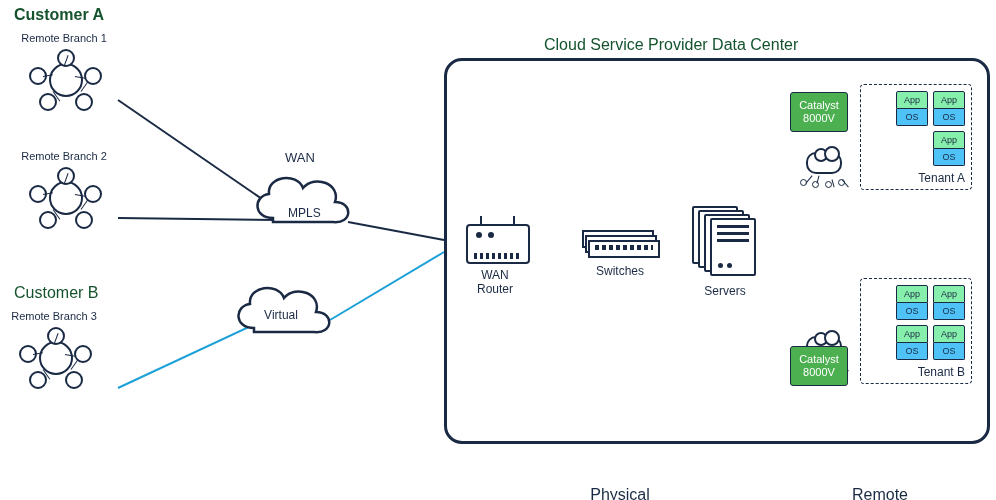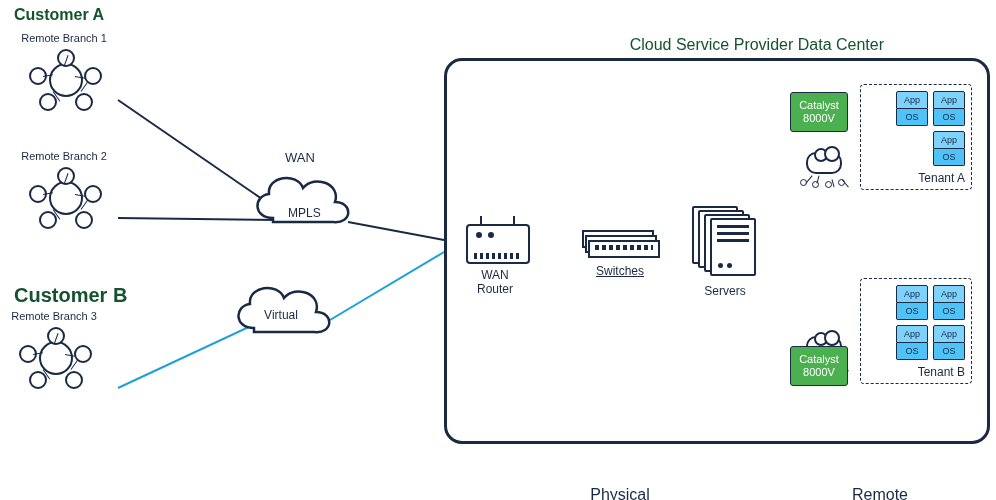--- a/index.html
+++ b/index.html
@@ -51,21 +51,21 @@
   .servers .srv{position:absolute;width:42px;height:54px;border:2px solid #1a2a44;background:#fff;border-radius:2px;}
   .servers .sv1{top:0;left:0;} .servers .sv2{top:4px;left:6px;} .servers .sv3{top:8px;left:12px;} .servers .sv4{top:12px;left:18px;}
   .servers .sv4::before{content:'';position:absolute;top:5px;left:5px;right:5px;height:3px;background:#1a2a44;box-shadow:0 7px 0 #1a2a44,0 14px 0 #1a2a44;}
   .servers .sv4::after{content:'';position:absolute;bottom:6px;left:6px;width:5px;height:5px;border-radius:50%;background:#1a2a44;box-shadow:9px 0 0 #1a2a44;}
   
   .cat{width:58px;height:40px;background:#4caf50;border:1px solid #1a2a44;border-radius:3px;color:#fff;font-size:11px;display:flex;align-items:center;justify-content:center;text-align:center;line-height:1.15;padding:2px;box-sizing:border-box;}
   
   .tenant{border:1.5px dashed #1a2a44;border-radius:4px;padding:6px 6px 4px 6px;box-sizing:border-box;}
   .tenant .row{display:flex;gap:5px;margin-bottom:5px;justify-content:flex-end;}
   .stack{width:32px;}
-  .app{height:16px;background:#7dd3fc;border:1px solid #1a2a44;font-size:9px;display:flex;align-items:center;justify-content:center;color:#1a2a44;border-radius:2px 2px 0 0;}
+  .app{height:16px;background:#86efac;border:1px solid #1a2a44;font-size:9px;display:flex;align-items:center;justify-content:center;color:#1a2a44;border-radius:2px 2px 0 0;}
   .os{height:16px;background:#4fc3f7;border:1px solid #1a2a44;border-top:0;font-size:9px;display:flex;align-items:center;justify-content:center;color:#1a2a44;border-radius:0 0 2px 2px;}
   .tlabel{font-size:12px;color:#1a2a44;text-align:right;margin-top:1px;}
   
   .provider{border:3px solid #1a2a44;border-radius:18px;background:#fff;}
   .sect-label{font-size:16px;color:#1a2a44;text-align:center;line-height:1.25;margin-top:37px;}
   .caption{font-size:12px;color:#1a2a44;text-align:center;line-height:1.2;}
   .small{font-size:11px;}
   
   svg.wires{position:absolute;top:0;left:0;width:996px;height:500px;pointer-events:none;}
 </style>
@@ -119,21 +119,21 @@
       <div class="ring s s4"></div>
       <div class="ring s s5"></div>
     <div class="ln l1"></div>
       <div class="ln l2"></div>
       <div class="ln l3"></div>
       <div class="ln l4"></div>
       <div class="ln l5"></div>
   </div>
 </div>
 
-<div class="abs dark" style="top:284px;left:14px;font-size:20px;font-weight:bold;">Customer B</div>
+<div class="abs dark" style="top:284px;left:14px;font-size:16px;font-weight:normal;">Customer B</div>
 
 <div class="abs" style="top:310px;left:4px;width:100px;">
   <div class="caption small">Remote Branch 3</div>
   <div class="cluster" style="margin:4px auto 0;">
     <div class="ring c"></div>
       <div class="ring s s1"></div>
       <div class="ring s s2"></div>
       <div class="ring s s3"></div>
       <div class="ring s s4"></div>
       <div class="ring s s5"></div>
@@ -155,41 +155,41 @@
 <div class="abs caption" style="top:206px;left:288px;font-size:12px;">MPLS</div>
 
 <div class="abs" style="top:278px;left:226px;text-align:center;">
   <svg width="110" height="64" viewBox="0 0 110 64">
       <path d="M28 50 C8 50 8 28 24 26 C22 8 52 4 58 20 C70 6 96 16 90 34 C108 34 108 56 88 54 L28 54 Z" fill="#fff" stroke="#1a2a44" stroke-width="2.5"></path>
     </svg>
   <div class="caption" style="font-size:12px;position:relative;top:-38px;">Virtual</div>
 </div>
 
 <div class="abs provider" style="top:58px;left:444px;width:540px;height:380px;"></div>
-<div class="abs dark" style="top:36px;left:544px;width:340px;text-align:right;font-size:16px;font-weight:500;">Cloud Service Provider Data Center</div>
+<div class="abs dark" style="top:36px;left:544px;width:340px;text-align:left;font-size:16px;font-weight:500;">Cloud Service Provider Data Center</div>
 
 <div class="abs" style="top:224px;left:466px;">
   <div class="router">
       <div class="ant a1"></div>
       <div class="ant a2"></div>
       <div class="lt"></div>
       <div class="lt lt2"></div>
     </div>
 </div>
 <div class="abs caption" style="top:268px;left:460px;width:70px;white-space:pre-line;">WAN
 Router</div>
 
 <div class="abs" style="top:230px;left:582px;">
   <div class="switches">
       <div class="bar b1"></div>
       <div class="bar b2"></div>
       <div class="bar b3"></div>
     </div>
 </div>
-<div class="abs caption" style="top:264px;left:580px;width:80px;text-decoration:underline;">Switches</div>
+<div class="abs caption" style="top:264px;left:580px;width:80px;">Switches</div>
 
 <div class="abs" style="top:206px;left:692px;">
   <div class="servers">
       <div class="srv sv1"></div>
       <div class="srv sv2"></div>
       <div class="srv sv3"></div>
       <div class="srv sv4"></div>
     </div>
 </div>
 <div class="abs caption" style="top:284px;left:692px;width:66px;">Servers</div>

